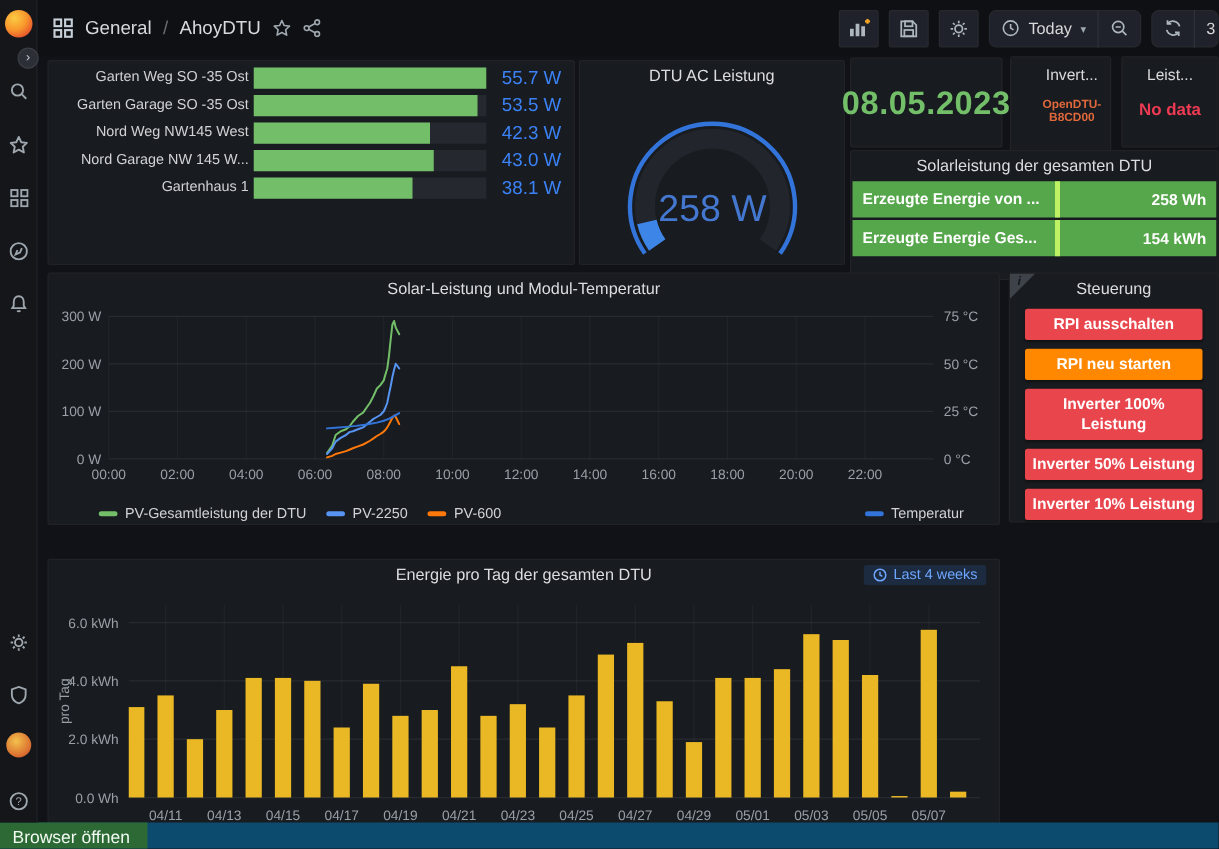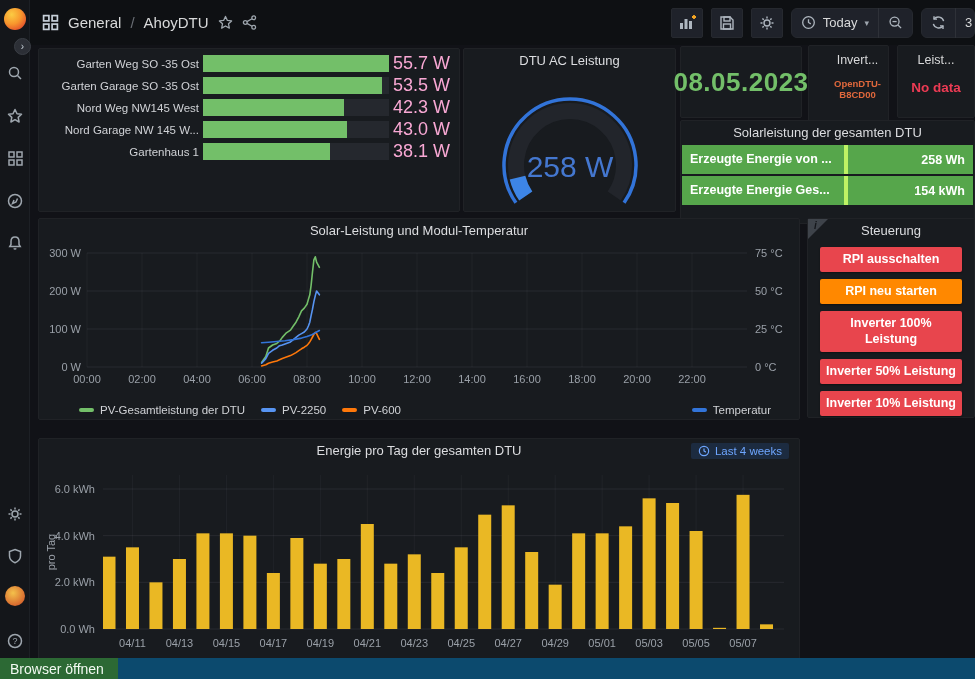--- a/index.html
+++ b/index.html
@@ -42,21 +42,21 @@
   .panel { position:absolute; background:#181b1f; border:1px solid #202226; border-radius:2px; }
   .ptitle { height:24px; line-height:24px; text-align:center; font-size:13px; font-weight:500;
     color:#dcdde0; white-space:nowrap; overflow:hidden; }
 
   #p-strings { left:38px; top:48px; width:422px; height:164px; padding:4px 10px; }
   .sg-row { display:grid; grid-template-columns:150px 1fr 56px; column-gap:4px; align-items:center;
     height:18px; margin-bottom:4px; }
   .sg-label { font-size:11.5px; color:#d0d2d6; text-align:right; white-space:nowrap; overflow:hidden; }
   .sg-track { position:relative; height:17px; background:#25282e; }
   .sg-fill { position:absolute; left:0; top:0; bottom:0; background:#73bf69; }
-  .sg-value { font-size:18px; color:#f9a8d4; text-align:right; white-space:nowrap; }
+  .sg-value { font-size:15px; color:#3b82f6; text-align:right; white-space:nowrap; }
 
   #p-gauge { left:463px; top:48px; width:213px; height:164px; }
 
   #p-date { left:680px; top:46px; width:122px; height:72px; display:flex; align-items:center;
     justify-content:center; }
   .date-value { font-size:26px; font-weight:700; color:#73bf69; letter-spacing:0.5px; }
 
   #p-invert { left:808px; top:45px; width:81px; height:94px; padding-top:7px;padding-left:18px; }
   #p-leist  { left:897px; top:45px; width:78px; height:73px; padding-top:7px; }
   .mini-title { font-size:12.5px; color:#d8d9da; text-align:center; height:18px; }
@@ -79,21 +79,21 @@
   #p-ctrl { left:807px; top:218px; width:168px; height:200px; }
   .ctrl-buttons { padding:4px 12px 0; display:flex; flex-direction:column; gap:7px; }
   .ctrl-btn { border:none; border-radius:2px; color:#fff; font-family:"Liberation Sans",sans-serif;
     font-size:12.5px; font-weight:700; min-height:25px; line-height:1.3; padding:4px 4px;
     cursor:pointer; box-shadow:0 1px 2px rgba(0,0,0,.4); }
   .info-corner { position:absolute; top:0; left:0; width:0; height:0;
     border-top:20px solid #3e434a; border-right:20px solid transparent; }
   .info-i { position:absolute; top:1px; left:6px; font-size:10px; font-weight:700; color:#15171b;
     font-style:italic; }
 
-  #p-energy { left:38px; top:438px; width:762px; height:230px; }
+  #p-energy { left:38px; top:447px; width:762px; height:230px; }
   .energy-head { position:relative; }
   .badge { position:absolute; right:10px; top:4px; display:flex; align-items:center; gap:5px;
     background:rgba(50,116,217,0.18); color:#6ea6ff; font-size:11.5px; padding:2px 7px;
     border-radius:2px; }
 
   svg text { font-family:"Liberation Sans",sans-serif; }
 
   
   .taskbar { position:absolute; left:0; top:658px; width:975px; height:21px; background:#0c4a6e; }
   .tooltip { display:inline-flex; align-items:center; height:21px; padding:0 14px 0 10px;

